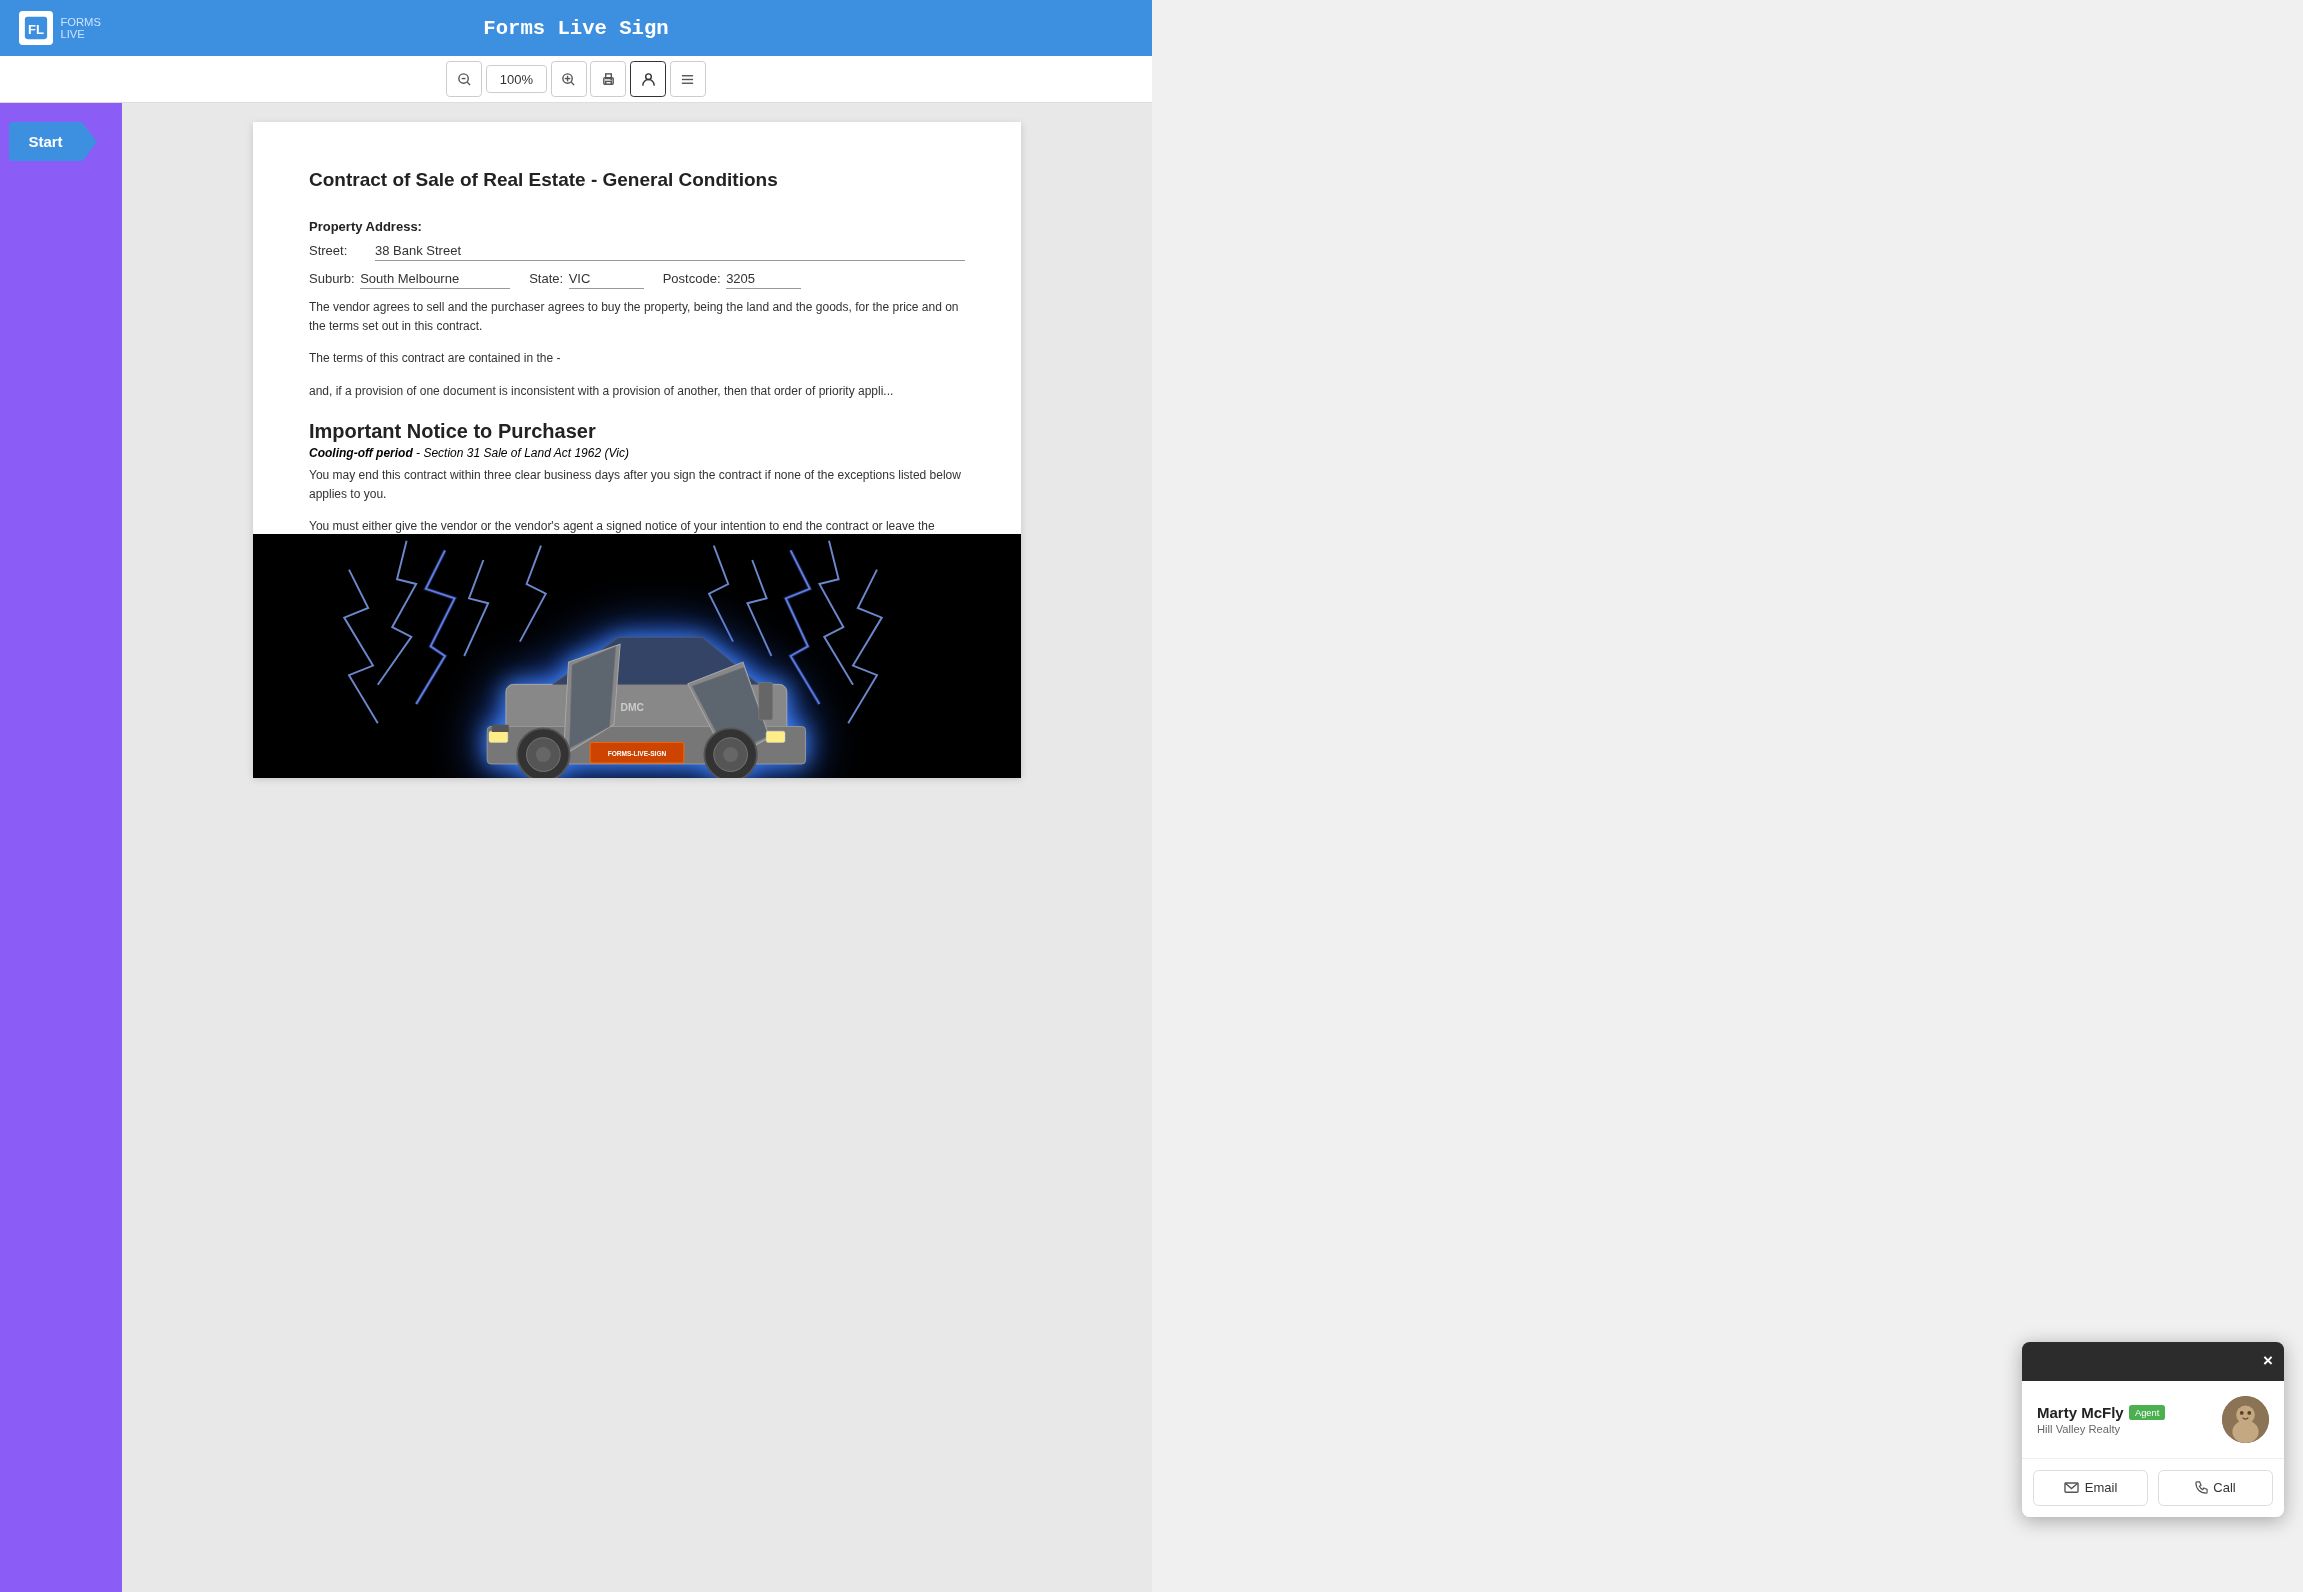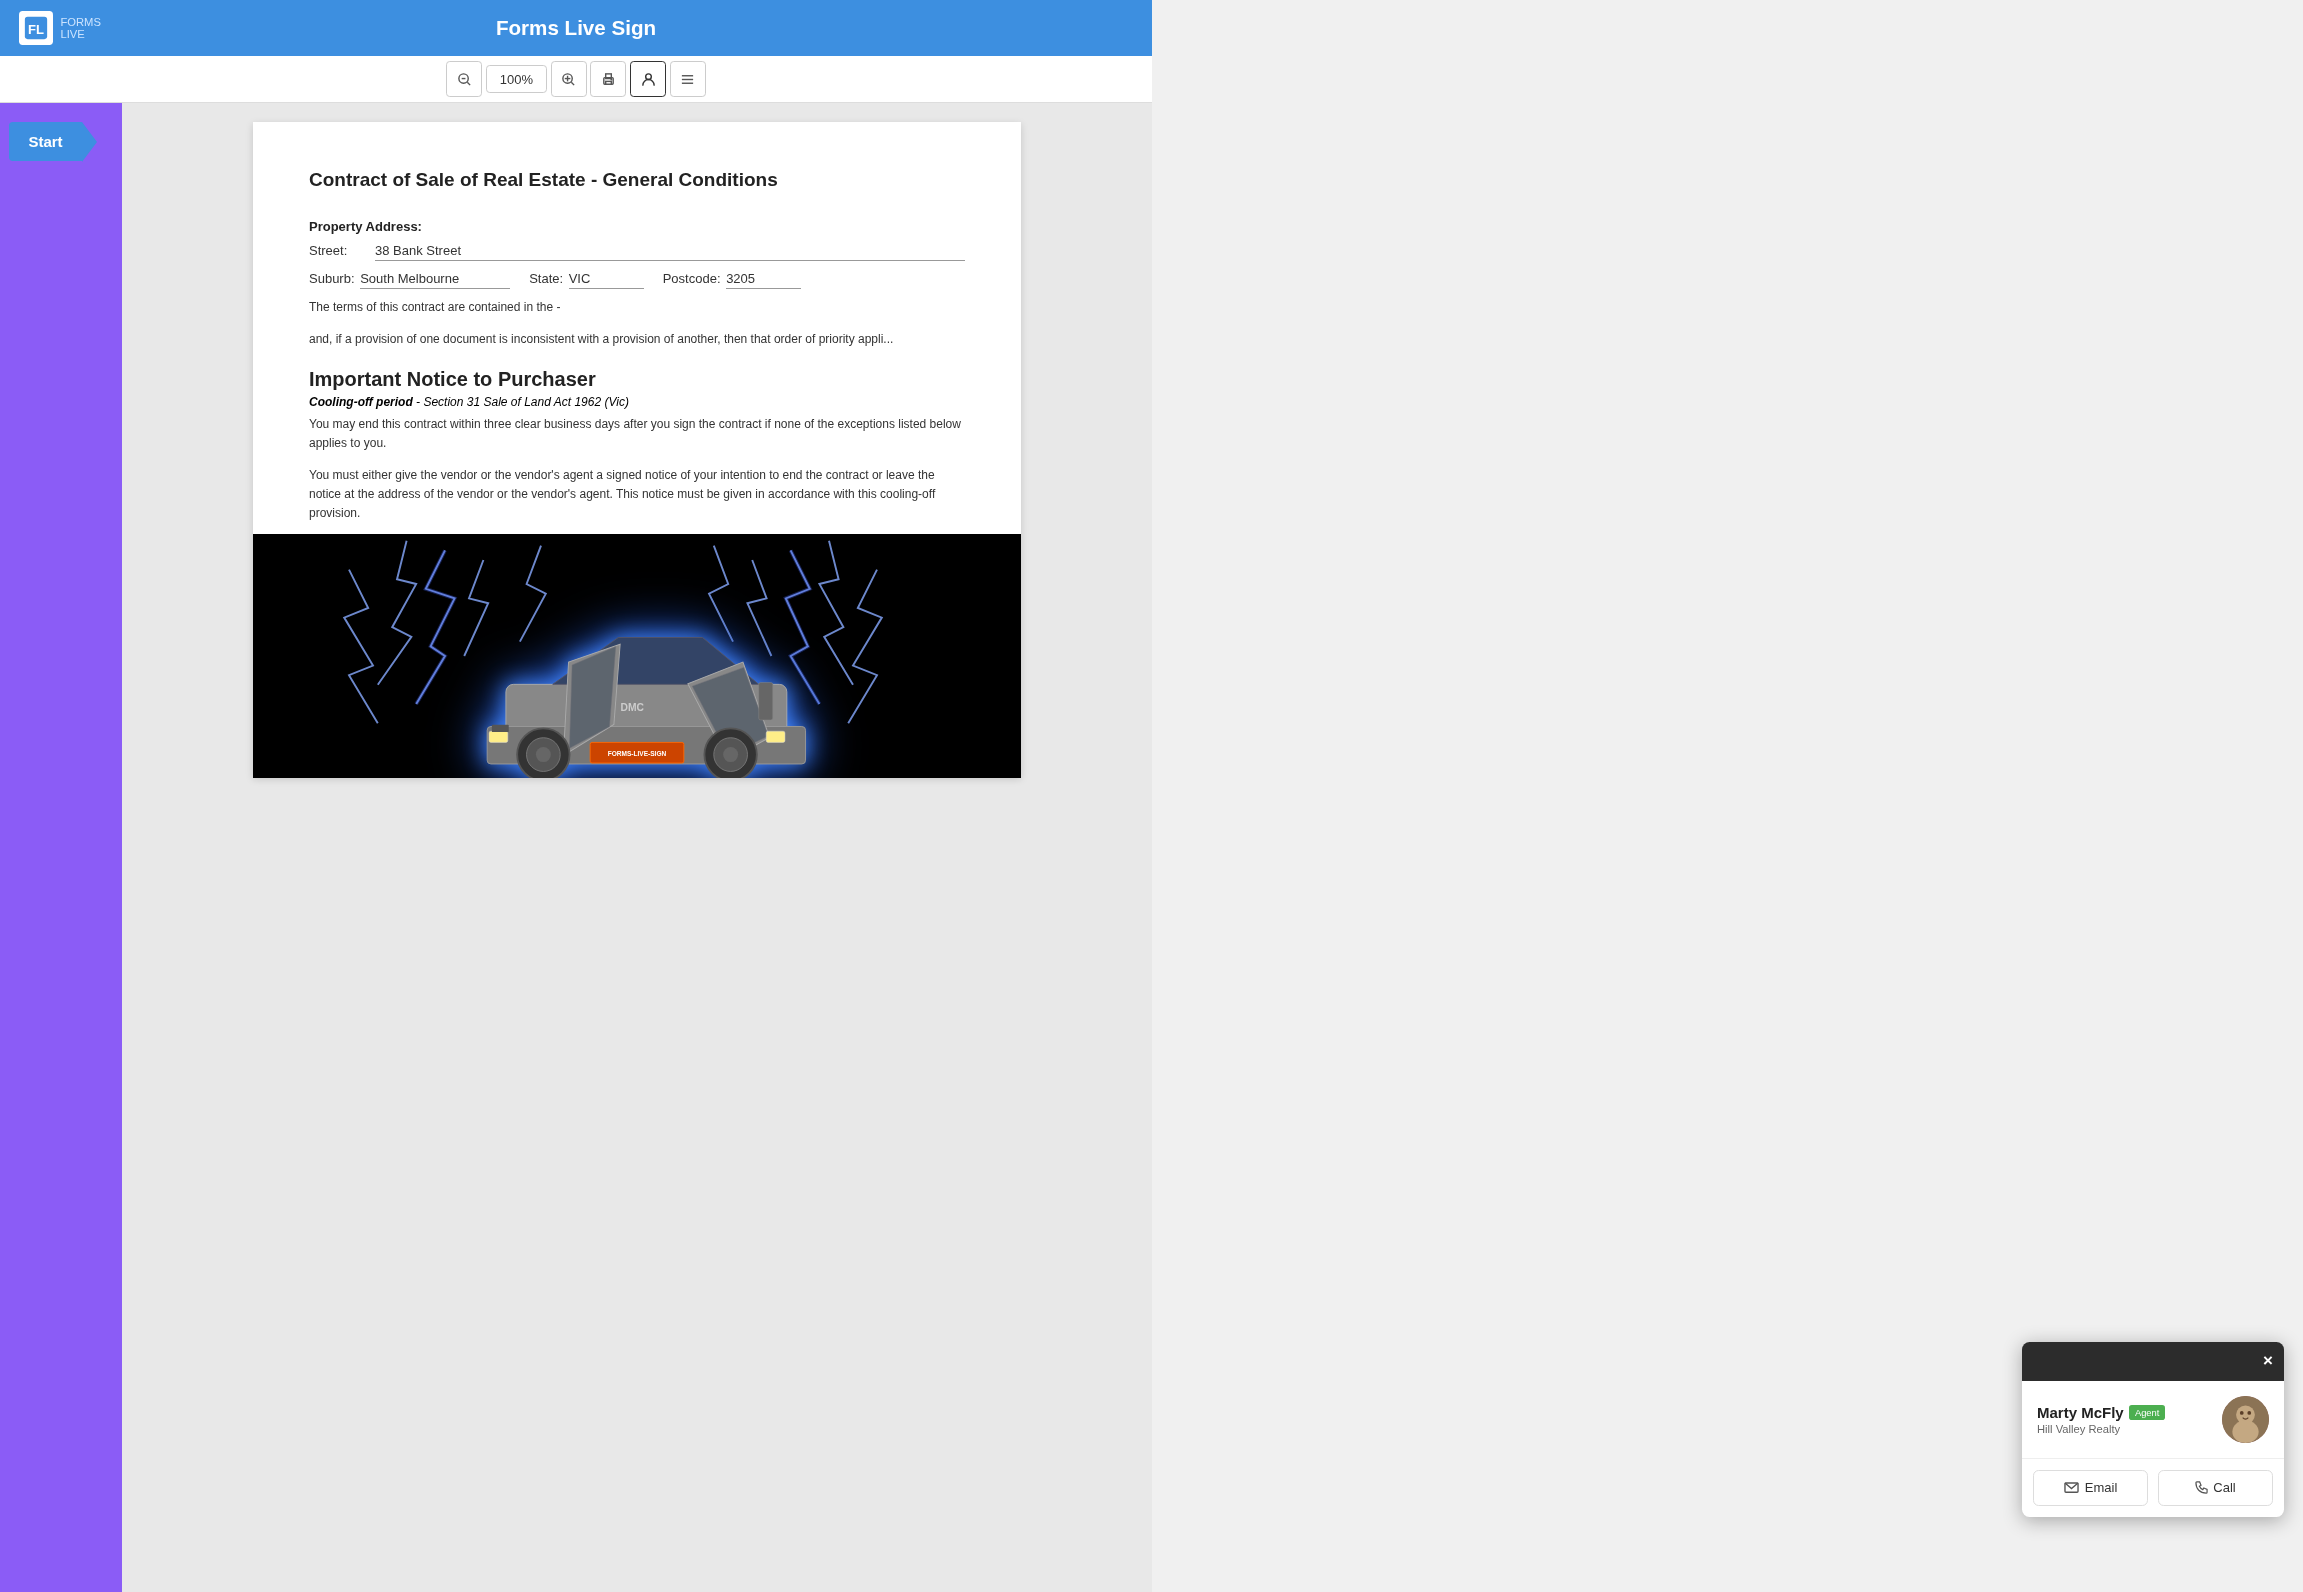--- a/index.html
+++ b/index.html
@@ -23,21 +23,21 @@
       width: 34px; height: 34px;
       background: white;
       border-radius: 3.7px;
       display: flex; align-items: center; justify-content: center;
       font-size: 17px; font-weight: bold; color: #ec4899;
     }
     .logo-text { color: white; font-size: 17px; font-weight: bold; line-height: 1.1; }
     .logo-text span { display: block; font-size: 11.2px; font-weight: normal; color: #cce4ff; }
     .header-title {
       position: absolute; left: 50%; transform: translateX(-50%);
-      color: white; font-size: 20.6px; font-weight: 600;
+      color: white; font-size: 20.6px; font-weight: 600; font-family: Liberation Mono, monospace;
     }
 
     
     .toolbar {
       background: #fff;
       border-bottom: 0.9px solid #ddd;
       height: 47px;
       display: flex;
       align-items: center;
       justify-content: center;
@@ -349,20 +349,21 @@
         <div class="field-inline-item">
           <span>State:</span>
           <span class="field-value-short">VIC</span>
         </div>
         <div class="field-inline-item">
           <span>Postcode:</span>
           <span class="field-value-short">3205</span>
         </div>
       </div>
 
+      <p class="body-text">The vendor agrees to sell and the purchaser agrees to buy the property, being the land and the goods, for the price and on the terms set out in this contract.</p>
       <p class="body-text">The terms of this contract are contained in the -</p>
       <p class="body-text">and, if a provision of one document is inconsistent with a provision of another, then that order of priority appli...</p>
 
       <div class="notice-heading">Important Notice to Purchaser</div>
       <p class="cooling-off-heading">
         <span>Cooling-off period</span>
         <span style="font-weight:normal;">- Section 31 Sale of Land Act 1962 (Vic)</span>
       </p>
       <p class="body-text">You may end this contract within three clear business days after you sign the contract if none of the exceptions listed below applies to you.</p>
       <p class="body-text">You must either give the vendor or the vendor's agent a signed notice of your intention to end the contract or leave the notice at the address of the vendor or the vendor's agent. This notice must be given in accordance with this cooling-off provision.</p>

